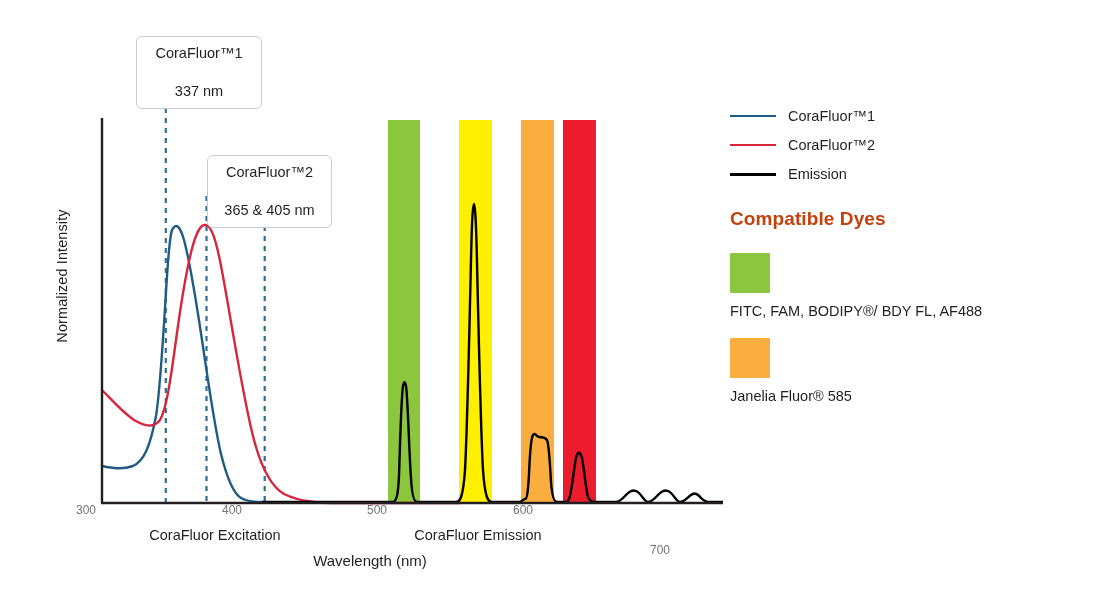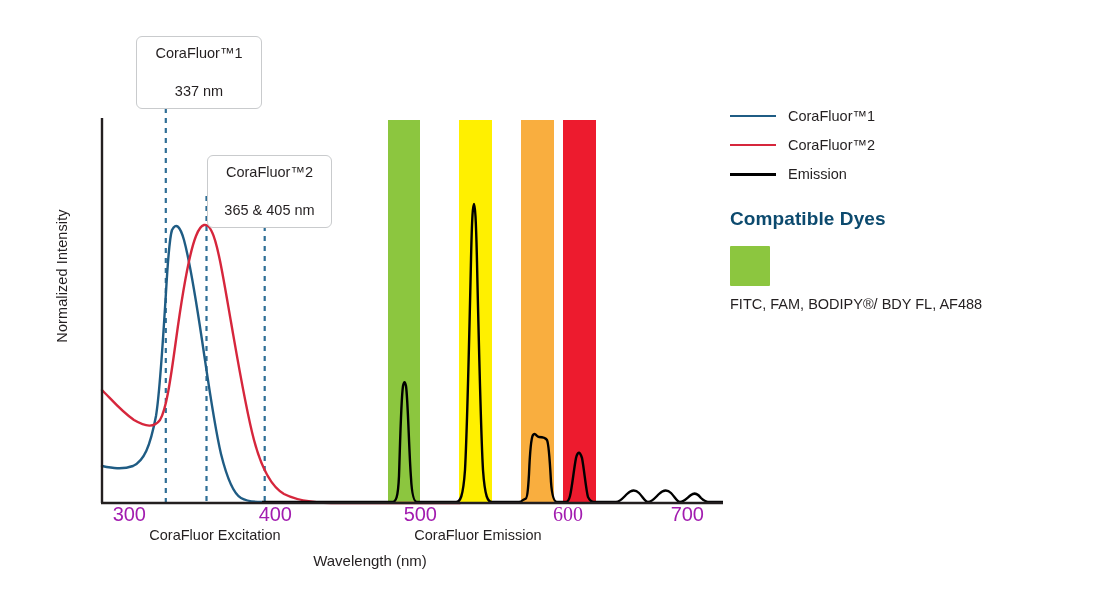--- a/index.html
+++ b/index.html
@@ -24,23 +24,23 @@
     transform:rotate(-90deg);
     transform-origin:center center;
     text-align:center;
     font-size:14.5px;
     letter-spacing:.1px;
     color:#231f20;
     white-space:nowrap;
   }
   .xtick{
     position:absolute;
-    font-size:20px;
-    color:#a21caf;
-    text-align:right;
+    font-size:12px;
+    color:#737373;
+    text-align:left;
     width:70px;
     top:503px;
   }
   .xgroup{
     position:absolute;
     font-size:14.5px;
     color:#231f20;
     text-align:center;
     width:260px;
     top:527px;
@@ -73,23 +73,23 @@
   #callout2{left:207px;top:155px;width:125px;}
 
   
   .legend{position:absolute;left:730px;top:108px;width:370px;}
   .lg-row{display:flex;align-items:center;margin-bottom:13px;}
   .lg-line{width:46px;height:0;border-top-width:2.4px;border-top-style:solid;margin-right:12px;flex:0 0 46px;}
   .lg-label{font-size:14.5px;color:#231f20;white-space:nowrap;}
   .lg-title{
     font-size:19px;
     font-weight:bold;
-    color:#0c4a6e;
+    color:#c2410c;
     margin-top:26px;
-    margin-bottom:16px;
+    margin-bottom:23px;
     letter-spacing:.1px;
   }
   .dye-row{display:flex;align-items:flex-start;margin-bottom:17px;flex-direction:column;}
   .dye-sw{
     width:40px;height:40px;flex:0 0 40px;margin-right:15px;border-radius:1px;
   }
   .dye-label{font-size:14.5px;line-height:1.32;color:#231f20;padding-top:9px;}
   .dye-row.two .dye-label{padding-top:1px;}
 </style>
 </head>
@@ -180,22 +180,22 @@
 
       <line x1="102" y1="118" x2="102" y2="503" stroke="#231f20" stroke-width="2.4"></line>
       <line x1="101" y1="503" x2="723" y2="503" stroke="#231f20" stroke-width="2.4"></line>
     </svg>
 
     <div class="ylabel">Normalized Intensity</div>
 
     <div class="xtick" style="left:76px;">300</div>
     <div class="xtick" style="left:222px;">400</div>
     <div class="xtick" style="left:367px;">500</div>
-    <div class="xtick" style="left:513px;font-family:Liberation Serif, serif;">600</div>
-    <div class="xtick" style="left:634px;">700</div>
+    <div class="xtick" style="left:513px;">600</div>
+    <div class="xtick" style="left:650px;margin-top:40px;">700</div>
 
     <div class="xgroup" style="left:348px;">CoraFluor Emission</div>
     <div class="xgroup" style="left:85px;">CoraFluor Excitation</div>
 
     <div class="xaxis-title">Wavelength (nm)</div>
 
     <div class="callout" id="callout1">
       <span class="l1">CoraFluor™1</span>
       <span class="l2">337 nm</span>
     </div>
@@ -223,16 +223,20 @@
     </div>
 
     <div class="lg-title">Compatible Dyes</div>
 
     <div class="dye-row">
       <span class="dye-sw" style="background:#8CC63F;"></span>
       <span class="dye-label">FITC, FAM, BODIPY®/ BDY FL, AF488</span>
     </div>
 
 
+    <div class="dye-row">
+      <span class="dye-sw" style="background:#F9AE3F;"></span>
+      <span class="dye-label">Janelia Fluor® 585</span>
+    </div>
 
   </div>
 
 </div>
 
 </body></html>

